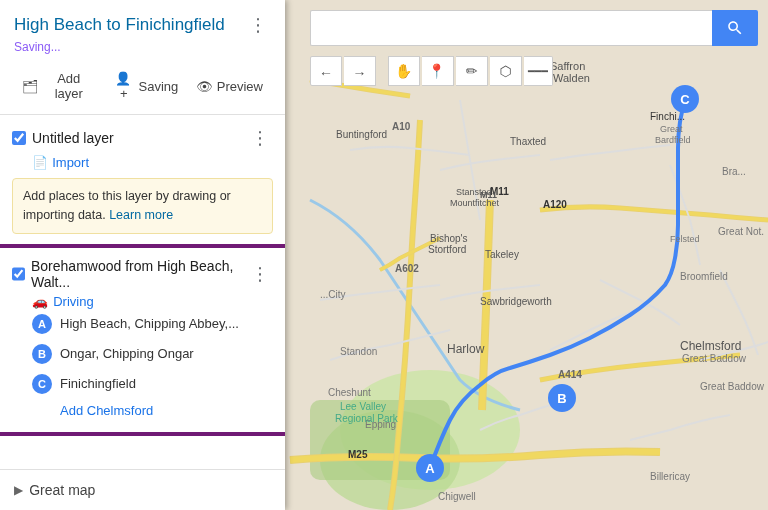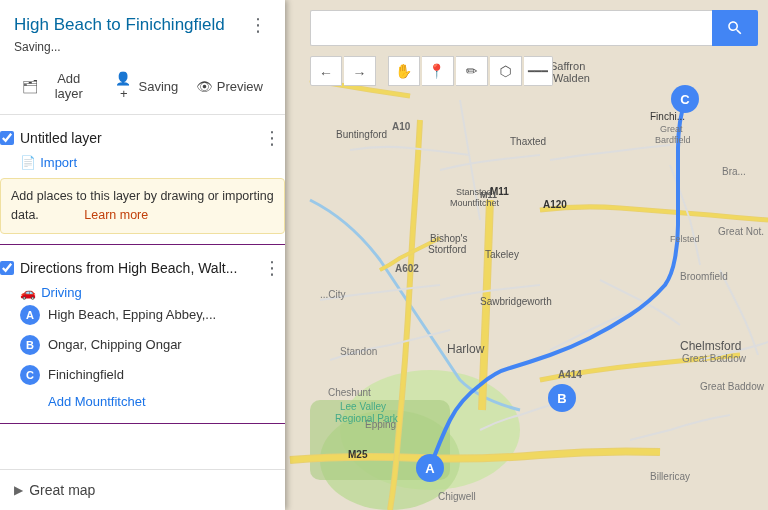--- a/index.html
+++ b/index.html
@@ -53,21 +53,21 @@
 
     .three-dots {
       cursor: pointer;
       font-size: 18px;
       color: #5f6368;
       padding: 2px 4px;
     }
 
     #saving-text {
       font-size: 12px;
-      color: #404040;
+      color: #8b5cf6;
       margin-bottom: 6px;
     }
 
     #toolbar-row {
       display: flex;
       align-items: center;
       gap: 2px;
       padding: 6px 0 2px;
     }
 
@@ -84,22 +84,22 @@
       background: none;
     }
 
     
     #layers-container {
       flex: 1;
       overflow-y: auto;
     }
 
     .layer-section {
-      border-bottom: 1px solid #701a75;
-      padding: 10px 0;
+      border-bottom: 4px solid #701a75;
+      padding: 10px 12px;
     }
 
     .layer-header {
       display: flex;
       align-items: center;
       justify-content: space-between;
       margin-bottom: 4px;
     }
 
     .layer-title-row {
@@ -135,24 +135,23 @@
       border: 1px solid #f0e0a0;
       border-radius: 4px;
       padding: 8px 10px;
       margin-top: 8px;
       font-size: 12.5px;
       color: #333;
       line-height: 1.5;
     }
 
     .add-places-box a {
-      color: #c2410c;
+      color: #0369a1;
       text-decoration: none;
       cursor: pointer;
-      margin-left: 42px;
     }
 
     
     .directions-header {
       display: flex;
       align-items: center;
       justify-content: space-between;
       margin-bottom: 4px;
     }
 
@@ -431,44 +430,44 @@
       <div class="add-places-box">
         <span>Add places to this layer by drawing or importing data.</span>
         <a>Learn more</a>
       </div>
     </div>
 
     <div class="layer-section">
       <div class="directions-header">
         <div class="layer-title-row">
           <input type="checkbox" class="checkbox" checked="" style="">
-          <span class="layer-name">Directions from High Beach, Walt...</span>
+          <span class="layer-name">Borehamwood from High Beach, Walt...</span>
         </div>
         <span class="three-dots">⋮</span>
       </div>
 
       <div class="driving-link">
         <span>🚗</span>
         <span>Driving</span>
       </div>
 
       <div class="waypoint-item">
         <div class="waypoint-marker marker-a">A</div>
-        <span>High Beach, Epping Abbey,...</span>
+        <span>High Beach, Chipping Abbey,...</span>
       </div>
       <div class="waypoint-item">
         <div class="waypoint-marker marker-b">B</div>
         <span>Ongar, Chipping Ongar</span>
       </div>
       <div class="waypoint-item">
         <div class="waypoint-marker marker-c">C</div>
         <span>Finichingfield</span>
       </div>
 
-      <button class="add-destination-btn">Add Mountfitchet</button>
+      <button class="add-destination-btn">Add Chelmsford</button>
     </div>
 
   </div>
 
   <div class="base-map-section">
     <span style="font-size:12px; color:#666;">▶</span>
     <span class="base-map-label">Great map</span>
   </div>
 </div>
 

